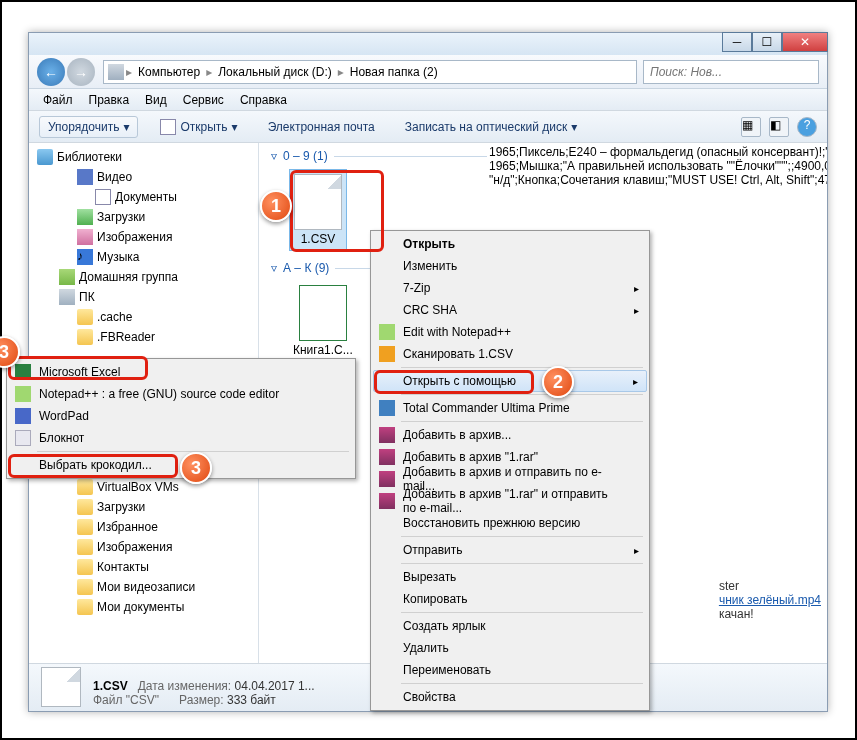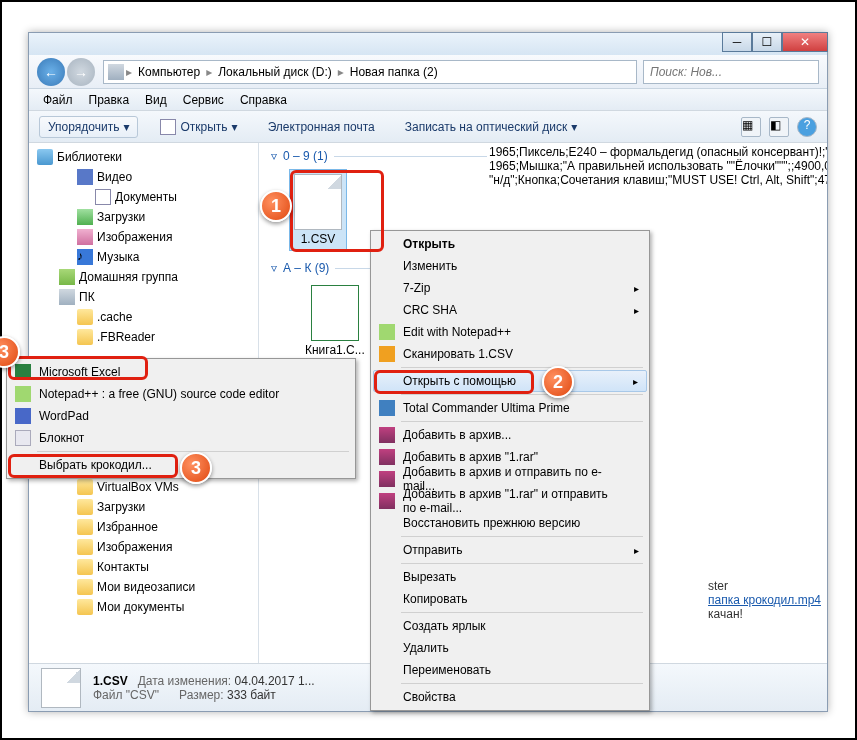--- a/index.html
+++ b/index.html
@@ -28,21 +28,21 @@
 .tree{width:230px;border-right:1px solid #d8e0e8;padding:4px 0;overflow:hidden}
 .tnode{display:flex;align-items:center;height:20px;padding-left:8px;cursor:pointer;gap:4px}
 .ticon{width:16px;height:16px;flex-shrink:0}
 .content{flex:1;position:relative;background:#fff}
 .grouphdr{color:#1a5aad;padding:6px 12px 2px;display:flex;align-items:center;gap:6px}
 .grouphdr .line{flex:1;height:1px;background:#c8d8e8}
 .fileitem{display:inline-block;text-align:center;margin:4px 12px;padding:4px;cursor:pointer}
 .fileitem.sel{background:#cce4f7;border:1px solid #7ab8e8}
 .fileicon{width:48px;height:56px;margin:0 auto 2px}
 .preview{position:absolute;right:0;top:0;width:340px;height:160px;background:#fff;font-family:Consolas,monospace;font-size:11px;white-space:pre;overflow:hidden;padding:2px}
-.statusbar{position:absolute;bottom:0;left:0;right:0;height:48px;background:linear-gradient(#f4f8fc,#e4ecf4);border-top:1px solid #d0d8e0;display:flex;align-items:center;padding:4px 12px;gap:12px}
+.statusbar{position:absolute;bottom:0;left:0;right:0;height:48px;background:linear-gradient(#f4f8fc,#e4ecf4);border-top:1px solid #d0d8e0;display:flex;align-items:flex-end;padding:4px 12px;gap:12px}
 .sbicon{width:40px;height:40px;background:#fff;border:1px solid #ccc}
 .sblabel{color:#666}
 .sbval{color:#333}
 .ctxmenu{position:absolute;background:#f0f0f0;border:1px solid #979797;box-shadow:2px 2px 4px rgba(0,0,0,.3);padding:2px}
 .ctxitem{height:22px;display:flex;align-items:center;padding:0 24px 0 30px;cursor:pointer;position:relative}
 .ctxitem:hover,.ctxitem.hl{background:linear-gradient(#e8f0fa,#d0e4f8);border:1px solid #a8c8e8;border-radius:2px;padding:0 34px 0 29px}
 .ctxitem.bold{font-weight:bold}
 .ctxsep{height:1px;background:#d0d0d0;margin:2px 4px 2px 28px}
 .ctxarrow{position:absolute;right:8px;font-size:10px}
 .ctxicon{position:absolute;left:6px;width:16px;height:16px}
@@ -202,32 +202,32 @@
           </div>
     <div class="fileitem sel" style="margin-left:30px">
       <div class="fileicon docicon"></div>
       <div>1.CSV</div>
     </div>
     <div class="grouphdr">
             <span>▿</span>
             <span>А – К (9)</span>
             <span class="line"></span>
           </div>
-    <div class="fileitem" style="margin-left:42px">
+    <div class="fileitem" style="margin-left:30px">
       <div class="fileicon excelicon"></div>
       <div>Книга1.С...</div>
     </div>
 
     <div class="preview"><span>1965;Пиксель;E240 – формальдегид (опасный консервант)!;"красный, зелёный, битый";3000,00</span>
 <span>1965;Мышка;"А правильней использовать ""Ёлочки""";;4900,00</span>
 <span>"н/д";Кнопка;Сочетания клавиш;"MUST USE! Ctrl, Alt, Shift";4799,00</span></div>
 
     <div class="rightext">
       <div style="color:#333">ster</div>
-      <div style="text-decoration:underline">папка крокодил.mp4</div>
+      <div style="text-decoration:underline">чник зелёный.mp4</div>
       <div style="color:#333">качан!</div>
     </div>
   </div>
 </div>
 
 <div class="statusbar">
   <div class="sbicon docicon"></div>
   <div>
     <div><b>1.CSV</b> &nbsp; <span class="sblabel">Дата изменения:</span> <span class="sbval">04.04.2017 1...</span></div>
     <div><span class="sblabel">Файл "CSV"</span> &nbsp;&nbsp;&nbsp;&nbsp; <span class="sblabel">Размер:</span> <span class="sbval">333 байт</span></div>

